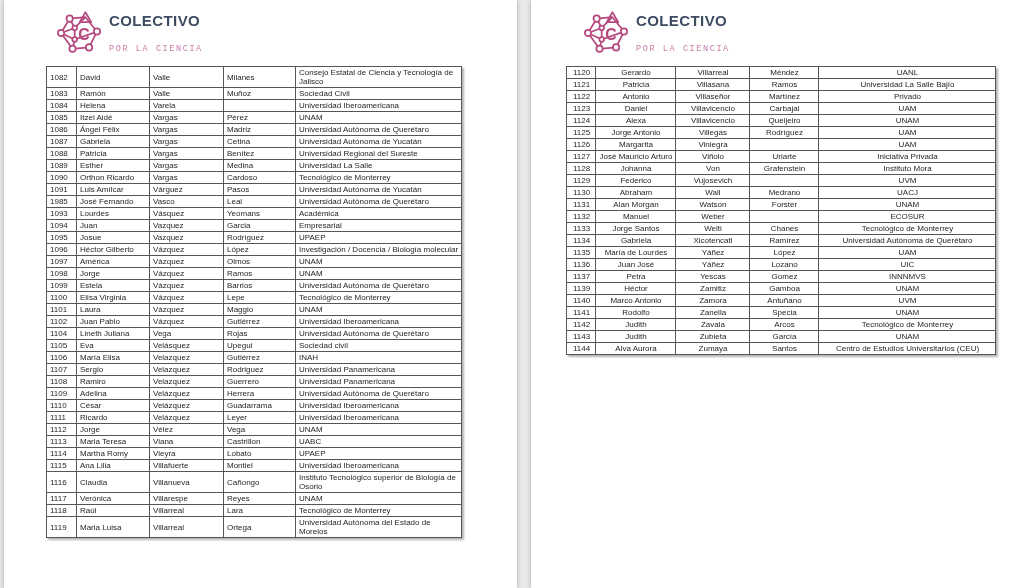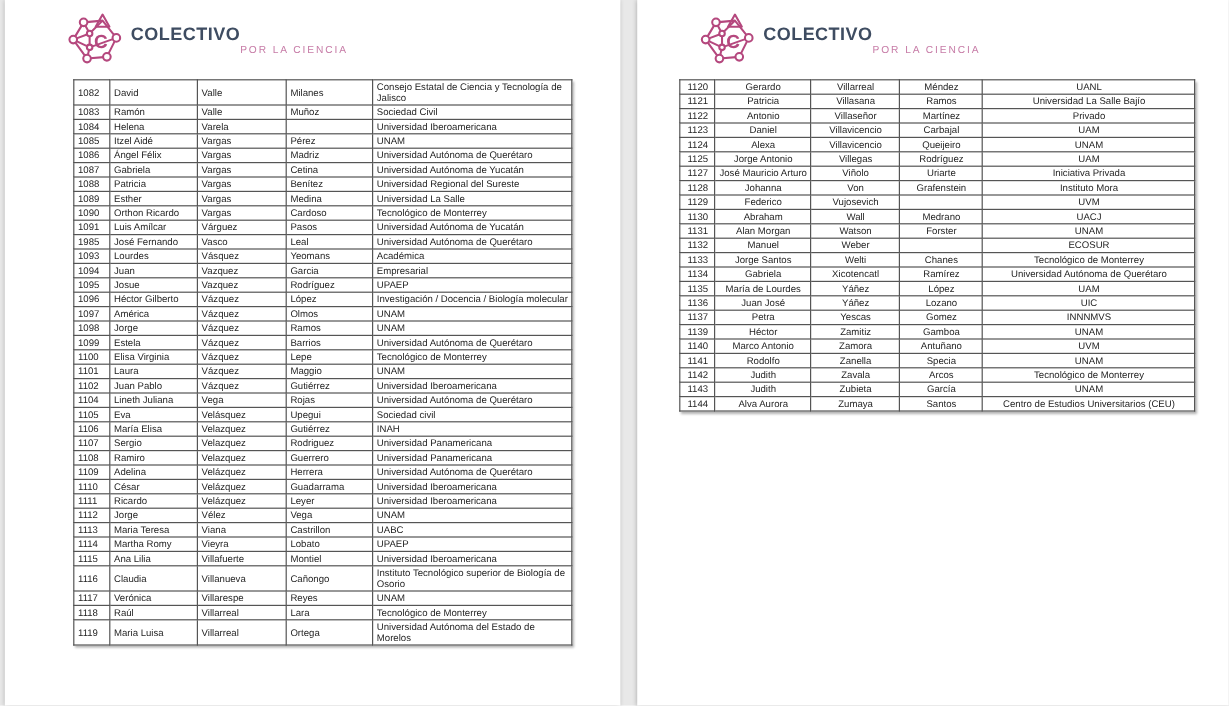--- a/index.html
+++ b/index.html
@@ -14,36 +14,36 @@
     box-shadow:0 0 4px rgba(0,0,0,.28);
   }
   .page-1{left:4px;width:513px;}
   .page-2{left:531px;width:493px;}
 
   .logo{
     position:absolute;top:9px;left:52px;height:48px;
     display:flex;align-items:center;gap:7px;
   }
   .logo svg{width:46px;height:46px;flex:0 0 auto;}
-  .logo-text{display:flex;flex-direction:row;justify-content:center;}
+  .logo-text{display:flex;flex-direction:column;justify-content:center;}
   .logo-title{
     font-size:15px;font-weight:bold;color:var(--navy,#3e4c61);
     letter-spacing:.4px;line-height:16px;
   }
   .logo-subtitle{
     font-size:8.5px;color:var(--pink_light,#c77ca7);
-    letter-spacing:1.6px;line-height:10px;margin-top:15px;
+    letter-spacing:1.6px;line-height:10px;margin-top:15px;font-family:Liberation Mono, monospace;
   }
 
   table.roster{
     position:absolute;top:66px;border-collapse:collapse;table-layout:fixed;
     background:#fff;border:1.5px solid #3c3c3c;
     box-shadow:1.5px 2px 2px rgba(0,0,0,.3);
   }
-  .page-1 table.roster{left:57px;width:415px;padding-left:28px;}
+  .page-1 table.roster{left:42px;width:415px;padding-left:28px;}
   .page-2 table.roster{left:35px;width:429px;text-align:center;}
   table.roster td{
     border:1px solid #555;
     font-size:8px;line-height:9px;color:#1f1f1f;
     padding:1px 2px 1px 3px;vertical-align:middle;
     overflow:hidden;word-wrap:break-word;
   }
   
   .page-1 col.c1{width:30px;} .page-1 col.c2{width:73px;}
   .page-1 col.c3{width:74px;} .page-1 col.c4{width:72px;}
@@ -414,20 +414,27 @@
             <td>UNAM</td>
           </tr>
           <tr>
             <td>1125</td>
             <td>Jorge Antonio</td>
             <td>Villegas</td>
             <td>Rodríguez</td>
             <td>UAM</td>
           </tr>
           <tr>
+            <td>1126</td>
+            <td>Margarita</td>
+            <td>Viniegra</td>
+            <td></td>
+            <td>UAM</td>
+          </tr>
+          <tr>
             <td>1127</td>
             <td>José Mauricio Arturo</td>
             <td>Viñolo</td>
             <td>Uriarte</td>
             <td>Iniciativa Privada</td>
           </tr>
           <tr>
             <td>1128</td>
             <td>Johanna</td>
             <td>Von</td>

